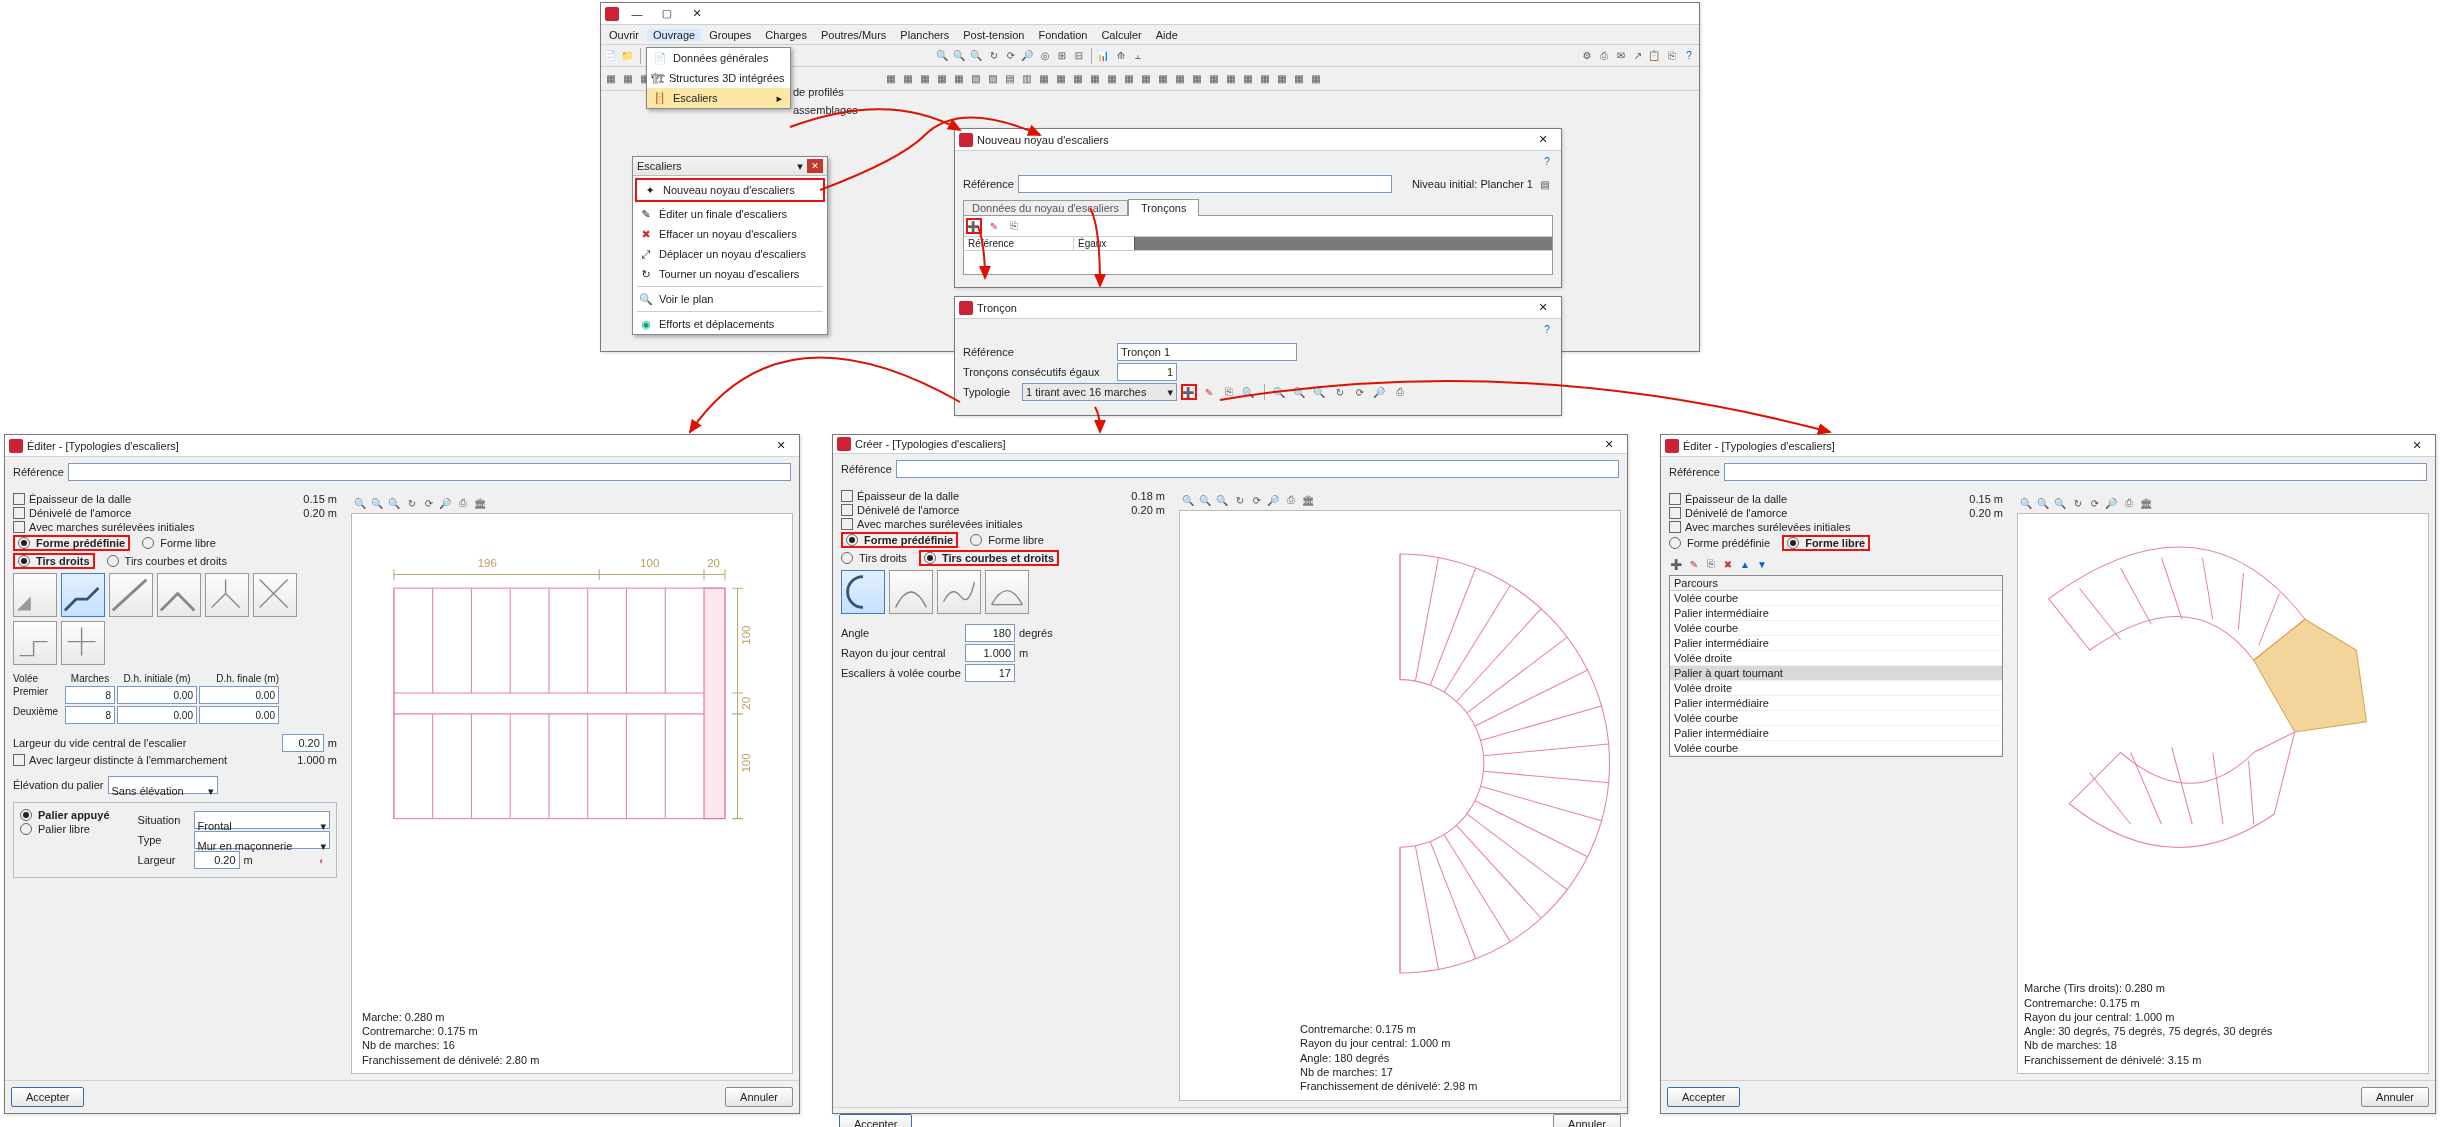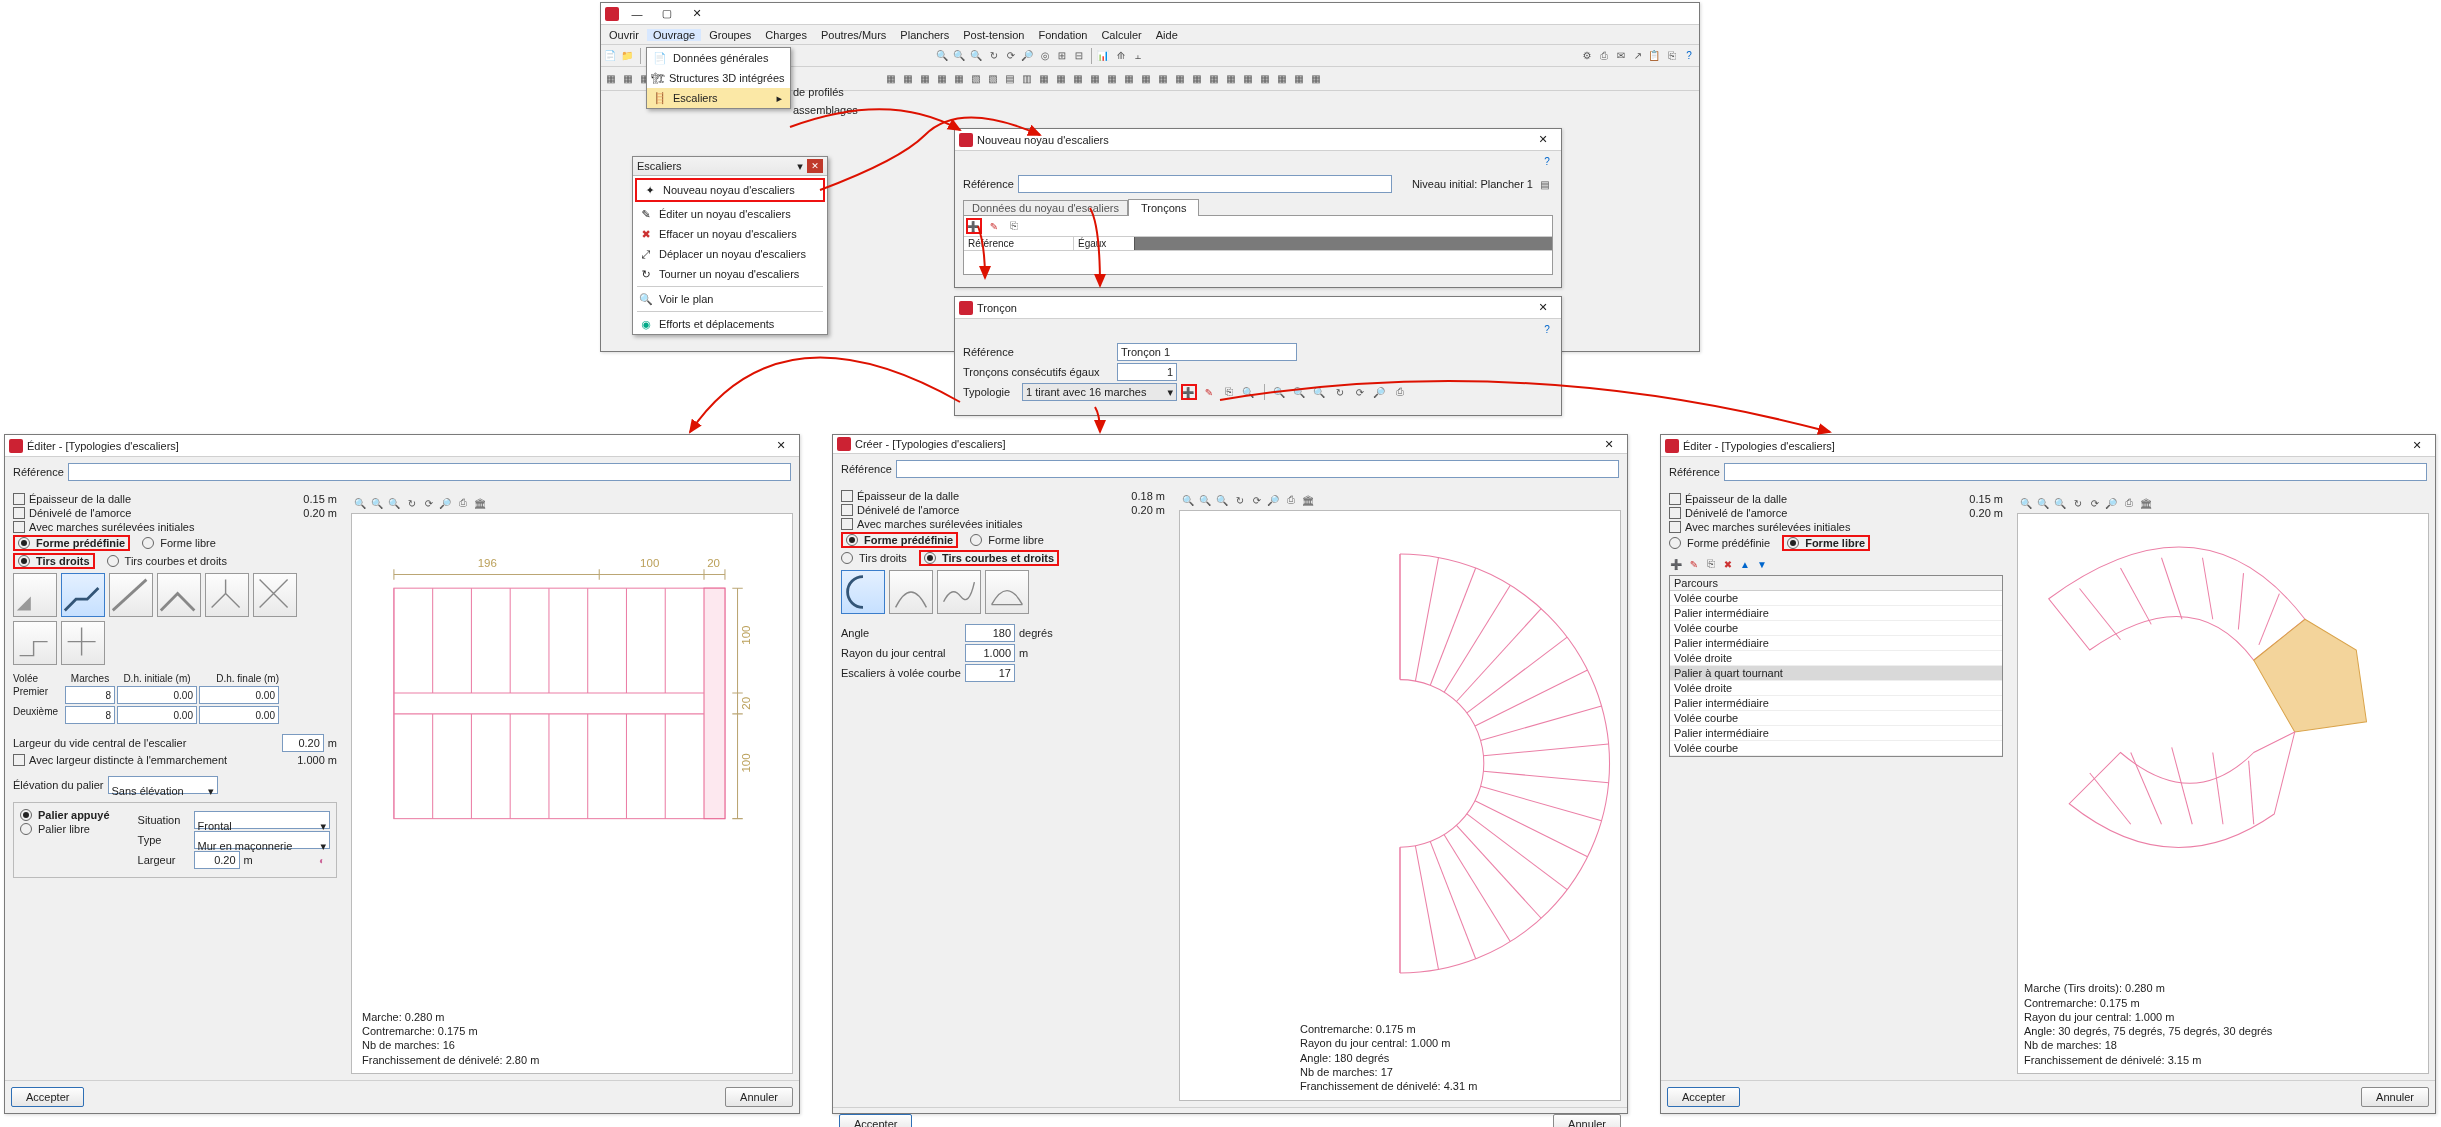--- a/index.html
+++ b/index.html
@@ -176,21 +176,21 @@
       <span style="flex:1"></span>
       <span style="width:14px;display:inline-flex;justify-content:center">▾</span>
       <span class="x">✕</span>
     </div>
   <div class="mi red-box" style="margin:2px">
       <span class="mico">✦</span>
       <span>Nouveau noyau d'escaliers</span>
     </div>
   <div class="mi">
       <span class="mico">✎</span>
-      <span>Éditer un noyau d'escaliers</span>
+      <span>Éditer un finale d'escaliers</span>
     </div>
   <div class="mi">
       <span class="mico" style="color:#c33">✖</span>
       <span>Effacer un noyau d'escaliers</span>
     </div>
   <div class="mi">
       <span class="mico">⤢</span>
       <span>Déplacer un noyau d'escaliers</span>
     </div>
   <div class="mi">
@@ -627,21 +627,21 @@
               <path d="M 210 160 A 80 80 0 0 1 210 320"></path>
               <line x1="210" y1="40" x2="210" y2="160"></line>
               <line x1="210" y1="320" x2="210" y2="440"></line>
             </g>
           </svg>
         <div class="annot" style="left:120px;bottom:6px">
           <div>Contremarche: 0.175 m</div>
           <div>Rayon du jour central: 1.000 m</div>
           <div>Angle: 180 degrés</div>
           <div>Nb de marches: 17</div>
-          <div>Franchissement de dénivelé: 4.31 m</div>
+          <div>Franchissement de dénivelé: 2.98 m</div>
         </div>
       </div>
     </div>
   </div>
   <div class="buttons">
     <span class="btn primary">Accepter</span>
     <span class="btn">Annuler</span>
   </div>
 </div>
 

